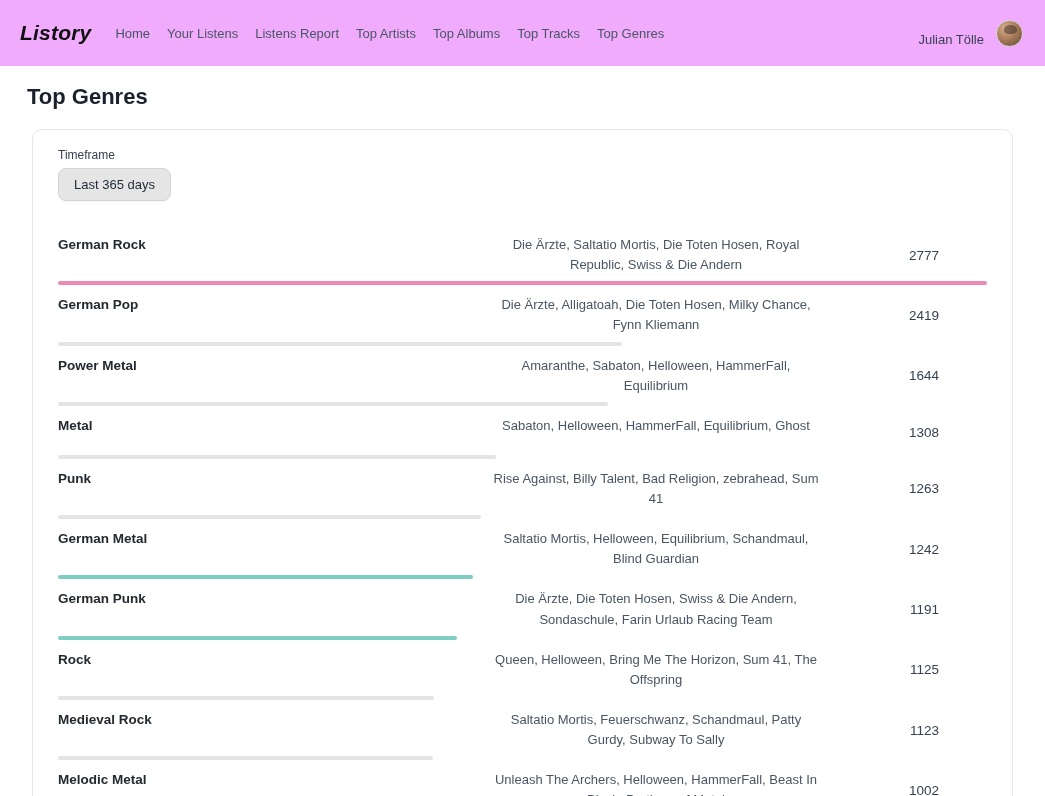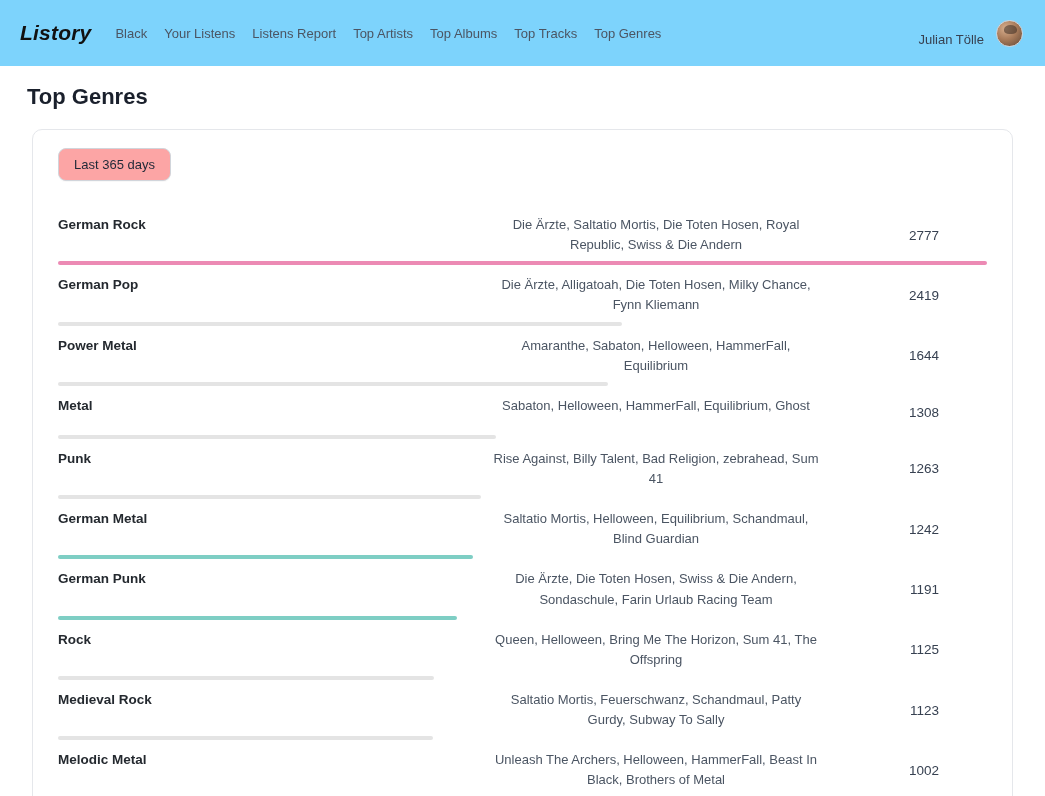--- a/index.html
+++ b/index.html
@@ -8,21 +8,21 @@
     overflow: hidden;
     background: #ffffff;
     font-family: "Liberation Sans", "DejaVu Sans", sans-serif;
     color: #1f2937;
   }
   
   header {
     display: flex; align-items: center;
     height: 66px;
     padding: 0 22px 0 20px;
-    background: #7dd3fc;
+    background: #f0abfc;
   }
   .brand {
     font-size: 21px; font-weight: 700; font-style: italic;
     color: #111111; letter-spacing: .2px;
     margin-right: 24px; cursor: pointer;
   }
   nav { display: flex; align-items: center; gap: 17px; flex: 1; }
   nav a {
     font-size: 13px; color: #4b5563; text-decoration: none;
     cursor: pointer; white-space: nowrap;
@@ -55,21 +55,21 @@
     padding: 18px 25px 30px 25px;
     min-height: 900px;
   }
   .filter-label {
     display: block;
     font-size: 12px; color: #374151; margin-bottom: 6px;
   }
   .timeframe-btn {
     display: inline-flex; align-items: center;
     border: 1px solid #d1d5db; border-radius: 8px;
-    background: #fca5a5;
+    background: #e5e5e5;
     padding: 8px 15px;
     font-size: 13px; color: #1f2937;
     font-family: inherit;
     cursor: pointer;
     box-shadow: 0 1px 1px rgba(0,0,0,.03);
   }
   
   .genre-table { margin-top: 27px; }
   .genre-row {
     position: relative;
@@ -96,38 +96,39 @@
     height: 4px; border-radius: 2px;
     background: #e4e4e4;
   }
 </style>
 </head>
 <body>
 
 <header>
   <div class="brand">Listory</div>
   <nav>
-    <a href="#">Black</a>
+    <a href="#">Home</a>
     <a href="#">Your Listens</a>
     <a href="#">Listens Report</a>
     <a href="#">Top Artists</a>
     <a href="#">Top Albums</a>
     <a href="#">Top Tracks</a>
     <a href="#">Top Genres</a>
   </nav>
   <div class="user-area">
     <span class="user-name">Julian Tölle</span>
     <div class="avatar"></div>
   </div>
 </header>
 
 <main>
   <h1>Top Genres</h1>
 
   <section class="card">
+    <label class="filter-label">Timeframe</label>
     <button class="timeframe-btn">
       <span>Last 365 days</span>
     </button>
 
     <div class="genre-table" id="genre-table">
       <div class="genre-row">
         <div class="genre-name">German Rock</div>
         <div class="genre-artists">Die Ärzte, Saltatio Mortis, Die Toten Hosen, Royal Republic, Swiss &amp; Die Andern</div>
         <div class="genre-count">2777</div>
         <div class="genre-bar" style="width: 100%; background: rgb(236, 138, 180);"></div>

